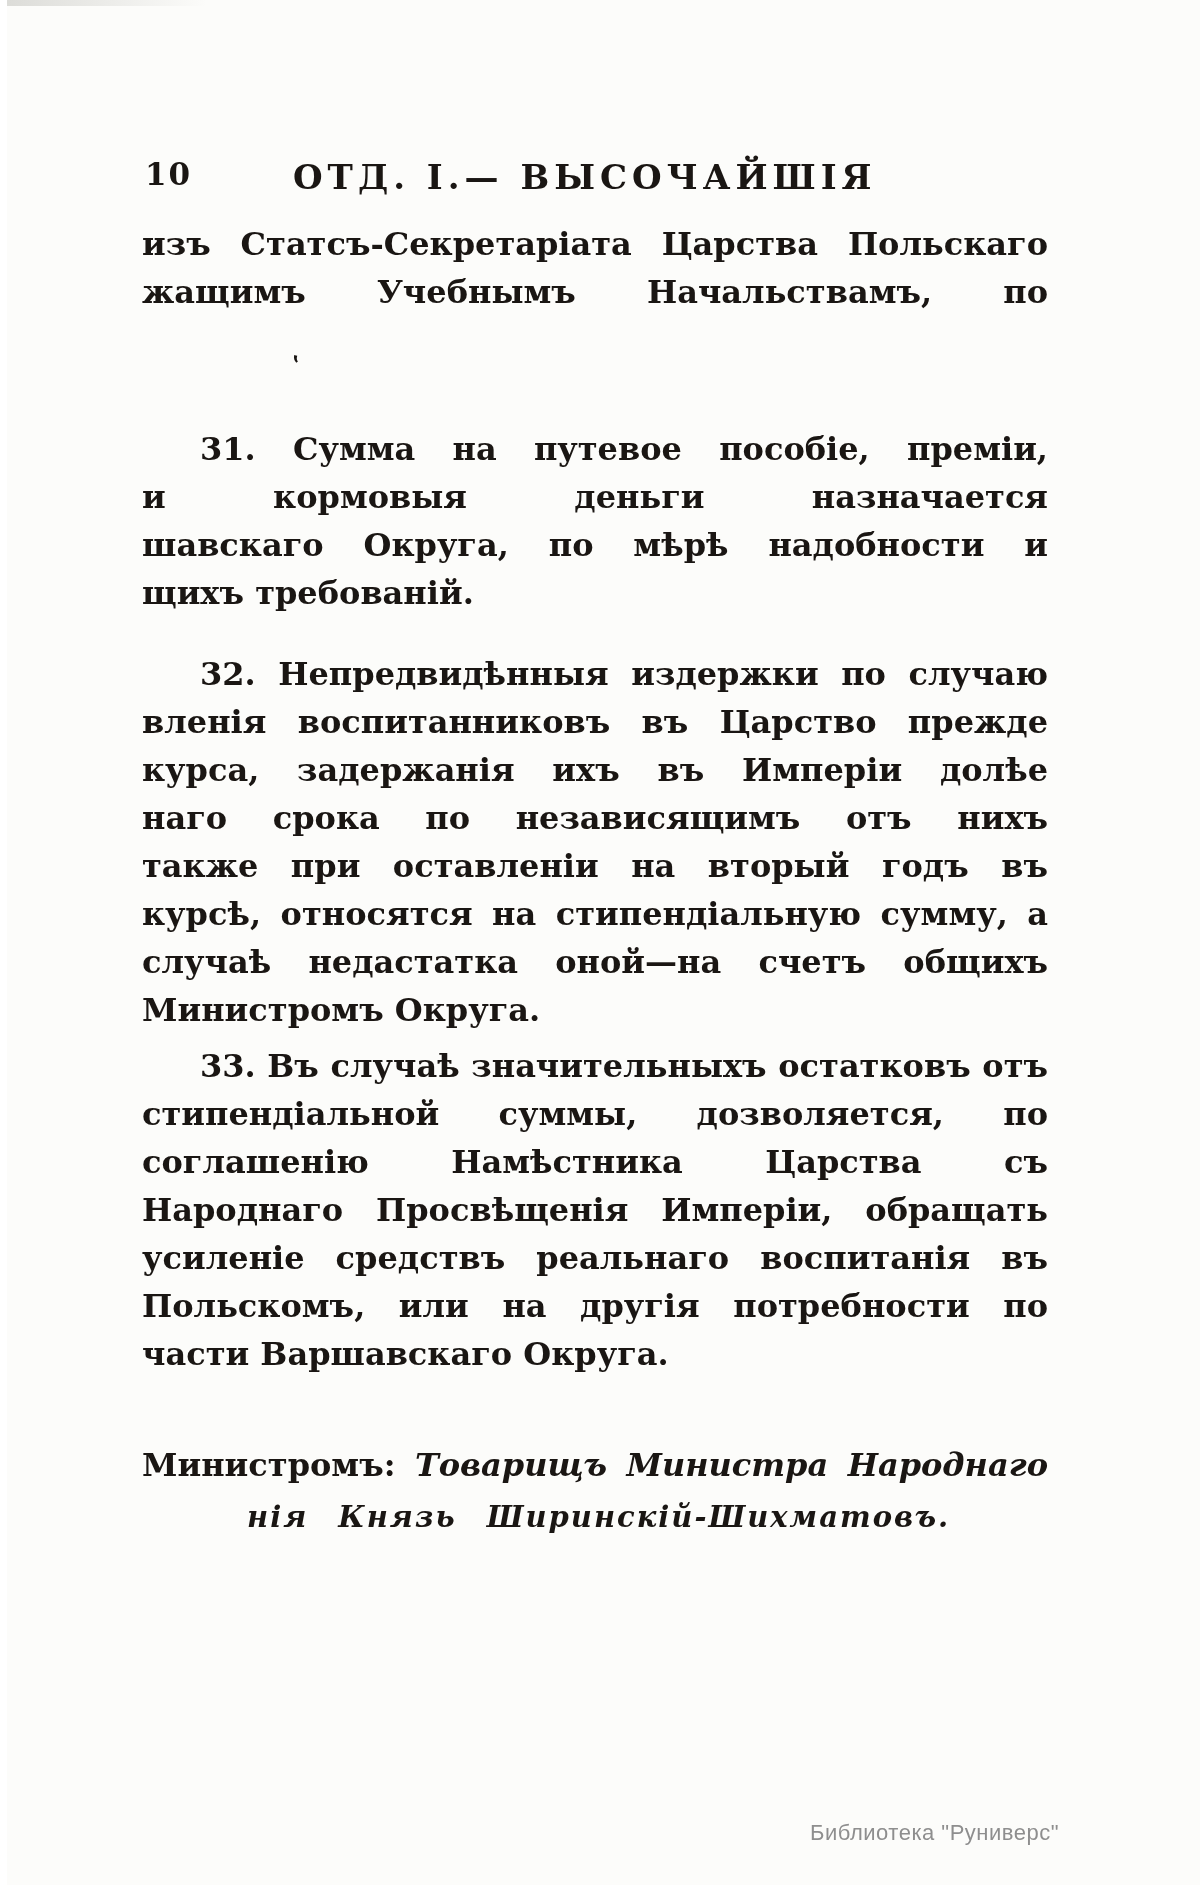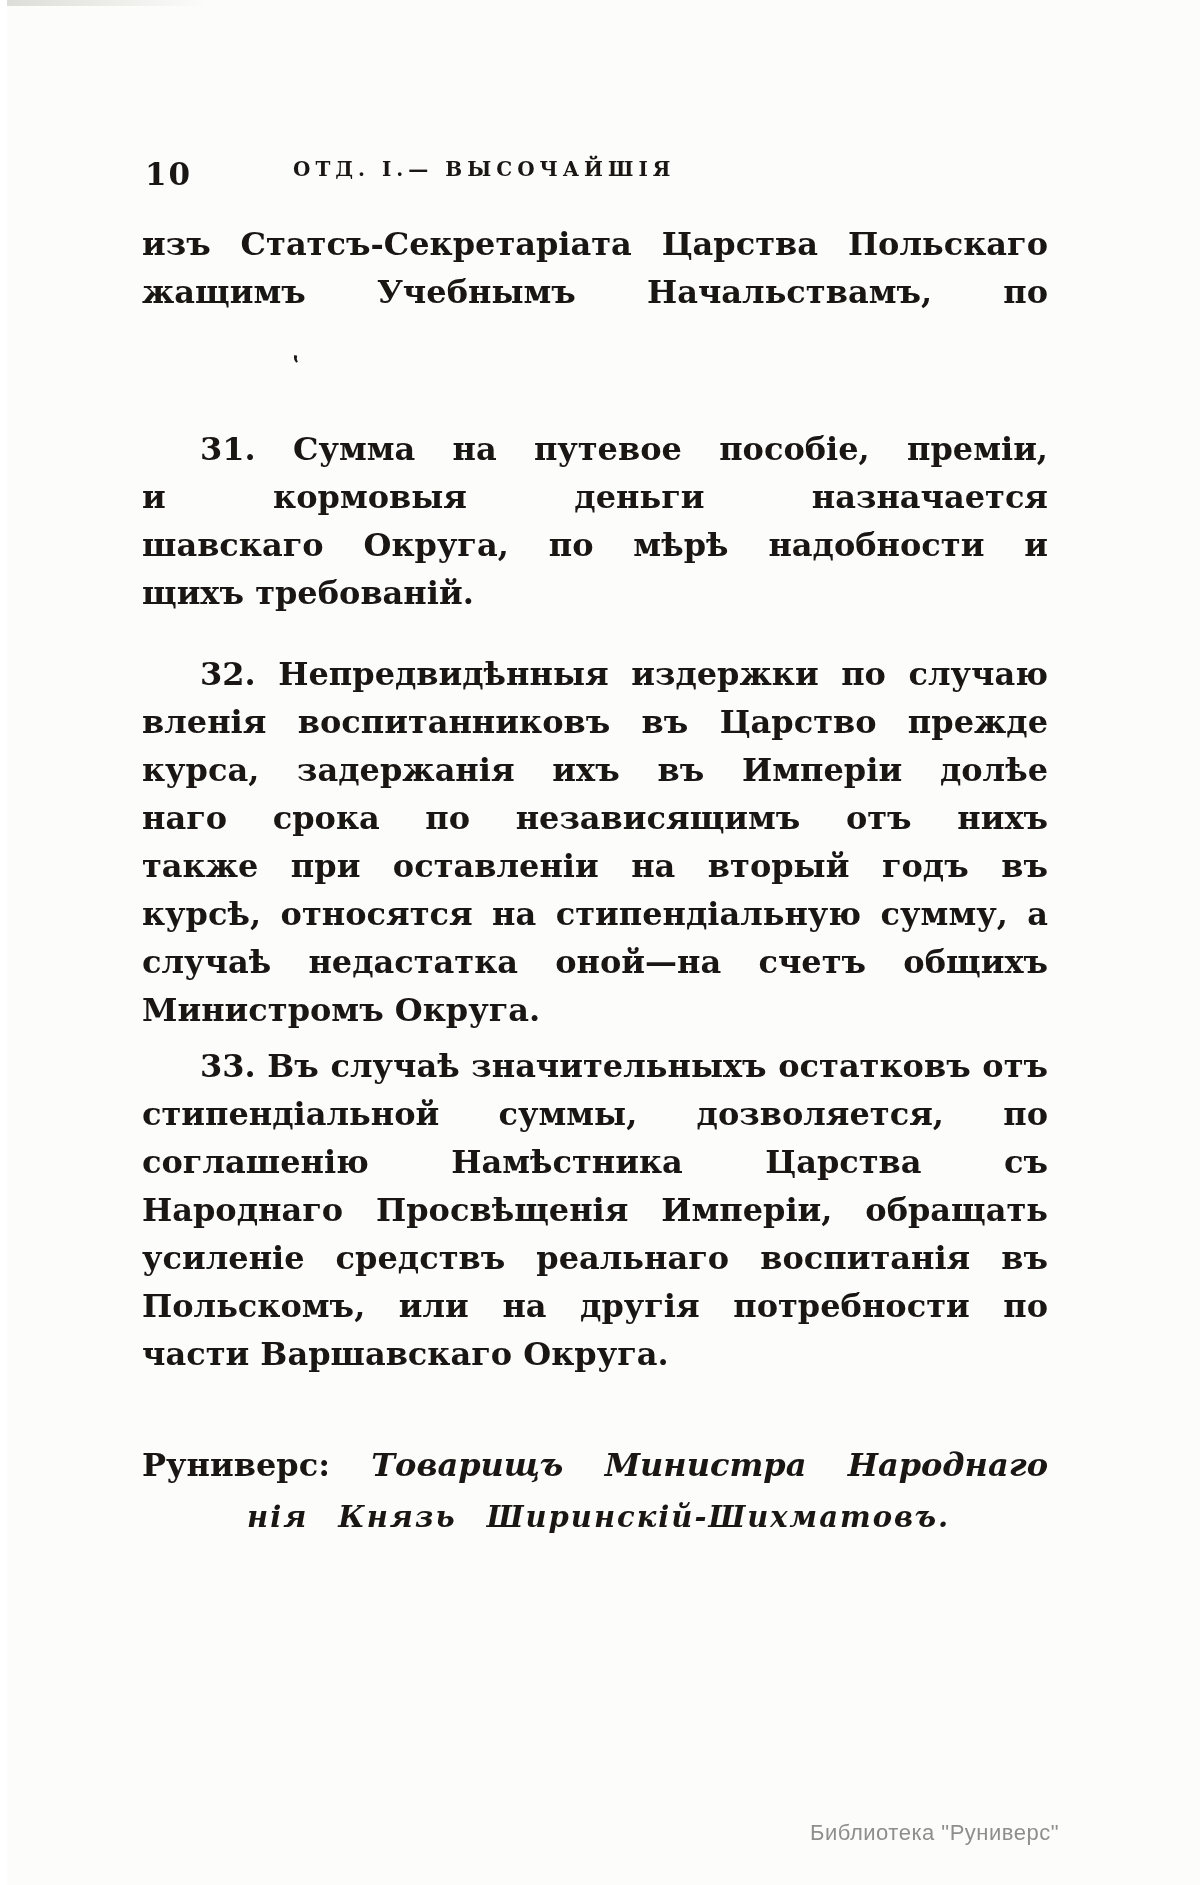--- a/index.html
+++ b/index.html
@@ -16,21 +16,21 @@
     position:absolute; top:0; left:0;
     width:200px; height:6px;
     background:linear-gradient(to right,#dcdcd8,rgba(220,220,216,0));
   }
   .pagenum {
     position:absolute; left:138px; top:156px;
     font-size:31px; font-weight:700; letter-spacing:2px;
   }
   .header-title {
     position:absolute; left:286px; top:157px;
-    font-size:20px; font-weight:700; letter-spacing:5px;
+    font-size:34px; font-weight:700; letter-spacing:5px;
     white-space:nowrap;
   }
   .para {
     position:absolute; left:135px; width:906px;
     font-size:32px; font-weight:700; line-height:48px;
   }
   .tline { height:48px; overflow:hidden; text-align:justify; text-align-last:justify; }
   .tline.last { text-align-last:left; }
   .tline.indent { text-indent:58px; }
   .p-intro { top:220px; }
@@ -100,19 +100,19 @@
       <div class="tline">стипендіальной суммы, дозволяется, по взаимному</div>
       <div class="tline">соглашенію Намѣстника Царства съ Министромъ</div>
       <div class="tline">Народнаго Просвѣщенія Имперіи, обращать овые на</div>
       <div class="tline">усиленіе средствъ реальнаго воспитанія въ Царствѣ</div>
       <div class="tline">Польскомъ, или на другія потребности по учебной</div>
       <div class="tline last">части Варшавскаго Округа.</div>
     </div>
 
   <div class="artifact-mark">ʽ</div>
 
-  <div class="sig1"><span class="sig-label">Руниверс:</span> <span class="sig-italic">Товарищъ Министра Народнаго Просвѣще-</span></div>
+  <div class="sig1"><span class="sig-label">Министромъ:</span> <span class="sig-italic">Товарищъ Министра Народнаго Просвѣще-</span></div>
 
   <div class="sig2">нія Князь Ширинскій-Шихматовъ.</div>
 
   <div class="watermark">Библиотека "Руниверс"</div>
 
 </div>
 
 </body></html>

